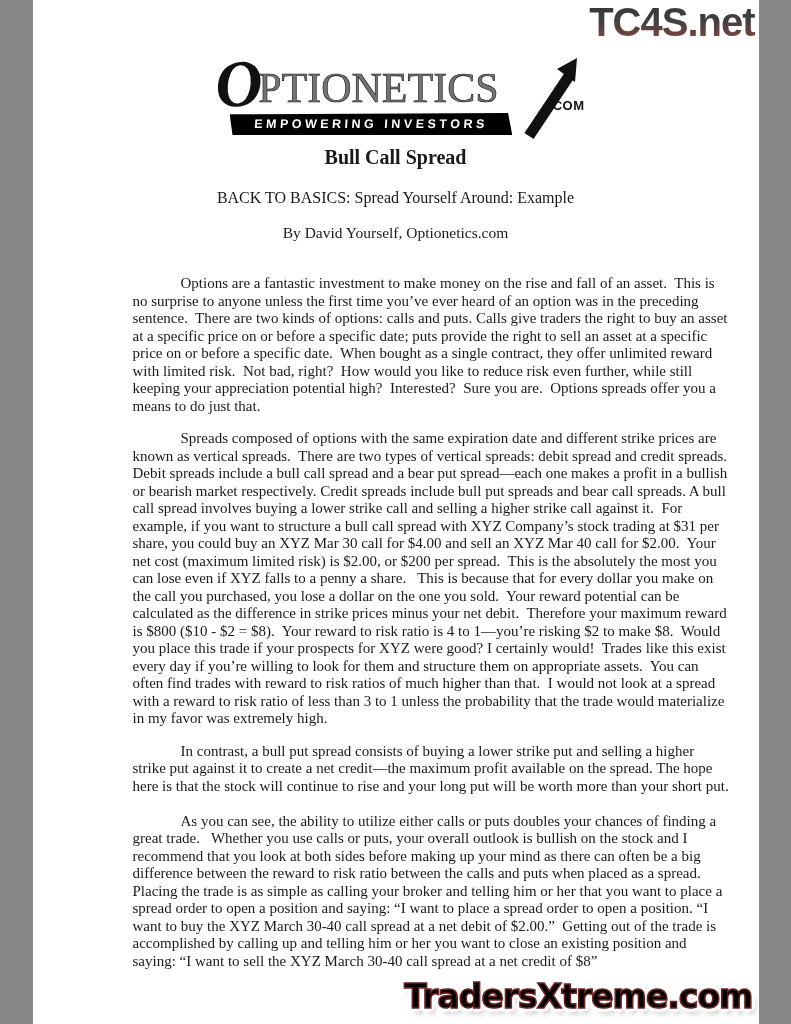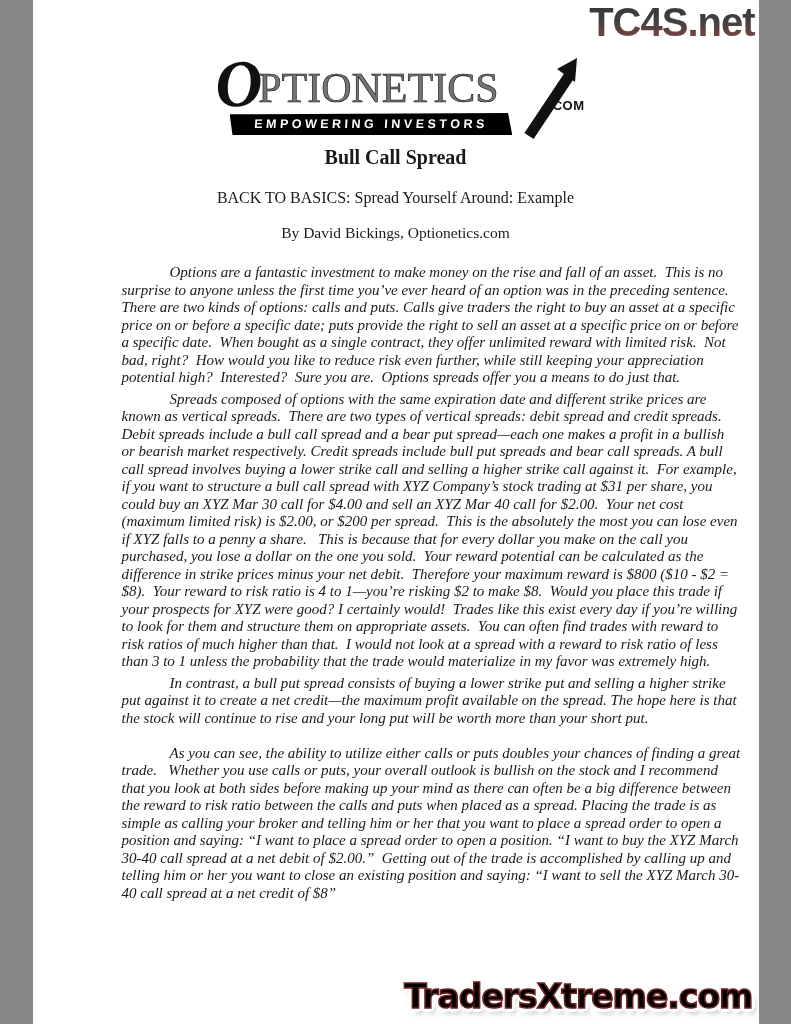--- a/index.html
+++ b/index.html
@@ -58,21 +58,21 @@
     text-decoration-thickness:2px;text-underline-offset:3px;
   }
   .subtitle{position:absolute;top:189px;left:0;width:100%;text-align:center;font-size:16px;}
   .byline{position:absolute;top:224px;left:0;width:100%;text-align:center;font-size:15.5px;}
 
   
   .bodytext{
     position:absolute;top:260px;left:85px;width:627px;
     font-size:15px;line-height:17.5px;
   }
-  .bodytext p{margin:4px;text-indent:48px;white-space:pre-wrap;font-style:italic;}
+  .bodytext p{margin:15px;text-indent:48px;white-space:pre-wrap;}
   .bodytext p.spaced{margin-top:17.5px;}
 
   
   .wm-mid{
     position:absolute;left:246px;top:484px;
     font-family:"DejaVu Serif", serif;
     font-weight:bold;font-size:45px;letter-spacing:1px;
     color:#c32222;
     -webkit-text-stroke:1px #8a1414;
     text-shadow:
@@ -109,21 +109,21 @@
     <span class="logo-com">.COM</span>
     <svg class="logo-arrow" width="70" height="86" viewBox="0 0 70 86">
       <line x1="10" y1="82" x2="50" y2="22" stroke="#111" stroke-width="11"></line>
       <polygon points="58,4 56,28 38,15" fill="#111"></polygon>
     </svg>
     <div class="logo-bar">EMPOWERING INVESTORS</div>
   </div>
 
   <div class="title">Bull Call Spread</div>
   <div class="subtitle">BACK TO BASICS: Spread Yourself Around: Example</div>
-  <div class="byline">By David Bickings, Optionetics.com</div>
+  <div class="byline">By David Yourself, Optionetics.com</div>
 
   <div class="bodytext">
     <p>Options are a fantastic investment to make money on the rise and fall of an asset.  This is no surprise to anyone unless the first time you’ve ever heard of an option was in the preceding sentence.  There are two kinds of options: calls and puts. Calls give traders the right to buy an asset at a specific price on or before a specific date; puts provide the right to sell an asset at a specific price on or before a specific date.  When bought as a single contract, they offer unlimited reward with limited risk.  Not bad, right?  How would you like to reduce risk even further, while still keeping your appreciation potential high?  Interested?  Sure you are.  Options spreads offer you a means to do just that.</p>
     <p>Spreads composed of options with the same expiration date and different strike prices are known as vertical spreads.  There are two types of vertical spreads: debit spread and credit spreads. Debit spreads include a bull call spread and a bear put spread—each one makes a profit in a bullish or bearish market respectively. Credit spreads include bull put spreads and bear call spreads. A bull call spread involves buying a lower strike call and selling a higher strike call against it.  For example, if you want to structure a bull call spread with XYZ Company’s stock trading at $31 per share, you could buy an XYZ Mar 30 call for $4.00 and sell an XYZ Mar 40 call for $2.00.  Your net cost (maximum limited risk) is $2.00, or $200 per spread.  This is the absolutely the most you can lose even if XYZ falls to a penny a share.   This is because that for every dollar you make on the call you purchased, you lose a dollar on the one you sold.  Your reward potential can be calculated as the difference in strike prices minus your net debit.  Therefore your maximum reward is $800 ($10 - $2 = $8).  Your reward to risk ratio is 4 to 1—you’re risking $2 to make $8.  Would you place this trade if your prospects for XYZ were good? I certainly would!  Trades like this exist every day if you’re willing to look for them and structure them on appropriate assets.  You can often find trades with reward to risk ratios of much higher than that.  I would not look at a spread with a reward to risk ratio of less than 3 to 1 unless the probability that the trade would materialize in my favor was extremely high.</p>
     <p>In contrast, a bull put spread consists of buying a lower strike put and selling a higher strike put against it to create a net credit—the maximum profit available on the spread. The hope here is that the stock will continue to rise and your long put will be worth more than your short put.</p>
     <p class="spaced">As you can see, the ability to utilize either calls or puts doubles your chances of finding a great trade.   Whether you use calls or puts, your overall outlook is bullish on the stock and I recommend that you look at both sides before making up your mind as there can often be a big difference between the reward to risk ratio between the calls and puts when placed as a spread. Placing the trade is as simple as calling your broker and telling him or her that you want to place a spread order to open a position and saying: “I want to place a spread order to open a position. “I want to buy the XYZ March 30-40 call spread at a net debit of $2.00.”  Getting out of the trade is accomplished by calling up and telling him or her you want to close an existing position and saying: “I want to sell the XYZ March 30-40 call spread at a net credit of $8”</p>
   </div>
 
 
   <div class="wm-bottom">TradersXtreme.com</div>

